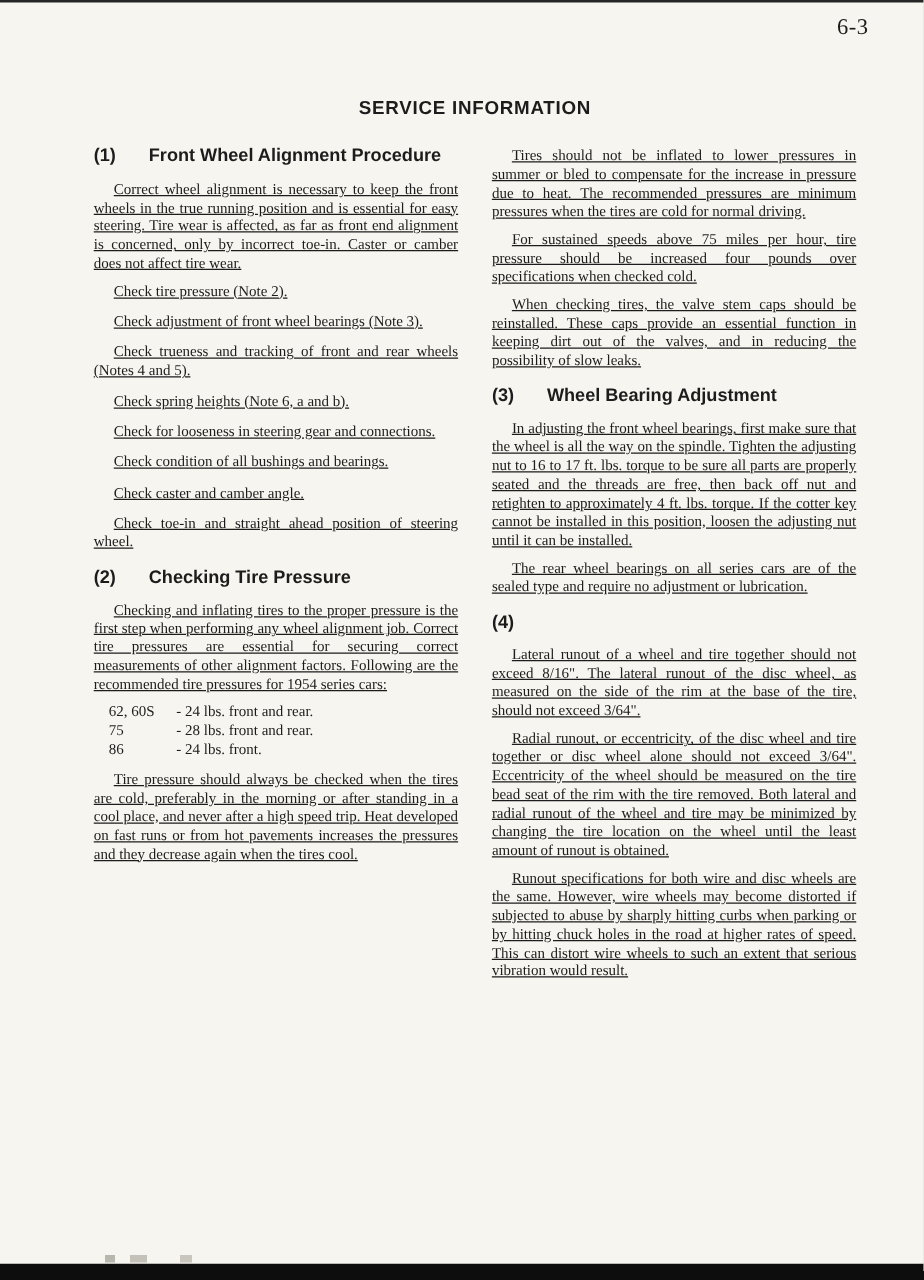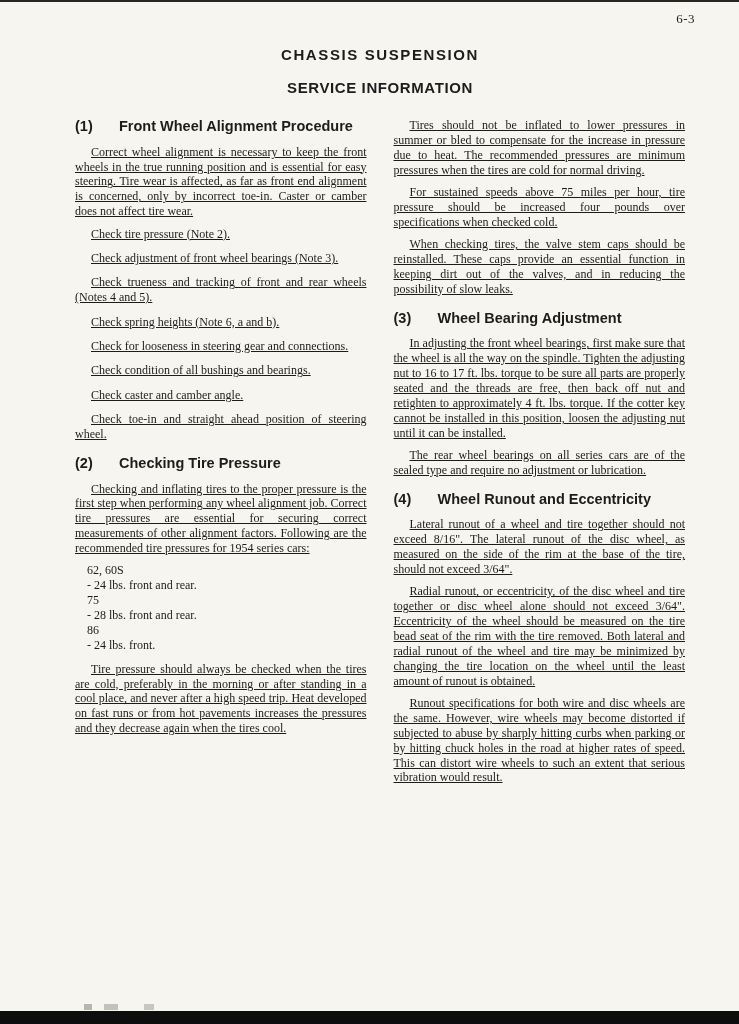--- a/index.html
+++ b/index.html
@@ -9,64 +9,63 @@
     margin:0 auto;
     background:#f6f5f0;
     color:#1c1c1c;
     overflow:hidden;
     font-family:"Liberation Serif", serif;
   }
   .scan-top{position:absolute;top:0;left:0;right:0;height:2px;background:#262626;}
   .scan-bottom{position:absolute;bottom:0;left:0;right:0;height:13px;background:#0d0d0d;}
   .scan-bottom-smudge{position:absolute;bottom:14px;left:84px;width:160px;height:6px;
     background:linear-gradient(90deg,#b9b6ae 0 8px,transparent 8px 20px,#c4c1b9 20px 34px,transparent 34px 60px,#c9c6be 60px 70px,transparent 70px);}
-  .page-number{position:absolute;top:11px;right:44px;font-size:13px;letter-spacing:.5px;}
+  .page-number{position:absolute;top:11px;right:44px;font-size:18px;letter-spacing:.5px;}
   .content{padding:46px 54px 0 75px;}
   .doc-title{
     text-align:center;
     font-family:"Liberation Sans", sans-serif;
     font-size:15px;font-weight:600;letter-spacing:1.6px;
     margin:0 0 0 0;
   }
   .doc-subtitle{
     text-align:center;
     font-family:"Liberation Sans", sans-serif;
     font-size:15px;font-weight:700;letter-spacing:.6px;
-    margin:16px 0 0 0;
+    margin:32px 0 0 0;
   }
   .columns{display:flex;gap:27px;margin-top:22px;}
   .col{flex:1;min-width:0;font-size:12px;line-height:1.24;text-align:justify;}
   .col p{margin:0 0 7.5px;text-indent:16px;text-decoration:underline;}
   .check{margin:0 0 9.5px !important;}
   .sec-heading{
     display:flex;
     font-family:"Liberation Sans", sans-serif;
     font-weight:700;font-size:14.5px;line-height:1.22;
     text-align:left;
     margin:13px 0 9px;
   }
   .sec-heading.first{margin-top:0;}
   .sec-num{width:44px;flex:none;}
   .sec-title{flex:1;}
   .ptable{margin:3px 0 9px 12px;text-align:left;}
-  .prow{display:flex;flex-direction:column;}
+  .prow{display:flex;}
   .pseries{width:54px;flex:none;}
   .pspec{flex:1;}
   .caution{margin-left:14px !important;margin-right:2px !important;}
 </style>
 </head>
 <body>
 
 <div class="page">
   <div class="scan-top"></div>
 
   <div class="page-number">6-3</div>
 
   <div class="content">
-    <h1 class="doc-title">CHASSIS SUSPENSION</h1>
     <h2 class="doc-subtitle">SERVICE INFORMATION</h2>
 
     <div class="columns">
 
       <div class="col">
 
         <div class="sec-heading first">
           <span class="sec-num">(1)</span>
           <span class="sec-title">Front Wheel Alignment Procedure</span>
         </div>
@@ -116,21 +115,20 @@
         <div class="sec-heading">
           <span class="sec-num">(3)</span>
           <span class="sec-title">Wheel Bearing Adjustment</span>
         </div>
 
         <p>In adjusting the front wheel bearings, first make sure that the wheel is all the way on the spindle. Tighten the adjusting nut to 16 to 17 ft. lbs. torque to be sure all parts are properly seated and the threads are free, then back off nut and retighten to approximately 4 ft. lbs. torque. If the cotter key cannot be installed in this position, loosen the adjusting nut until it can be installed.</p>
         <p>The rear wheel bearings on all series cars are of the sealed type and require no adjustment or lubrication.</p>
 
         <div class="sec-heading">
           <span class="sec-num">(4)</span>
-          <span class="sec-title">Wheel Runout and Eccentricity</span>
         </div>
 
         <p>Lateral runout of a wheel and tire together should not exceed 8/16". The lateral runout of the disc wheel, as measured on the side of the rim at the base of the tire, should not exceed 3/64".</p>
         <p>Radial runout, or eccentricity, of the disc wheel and tire together or disc wheel alone should not exceed 3/64". Eccentricity of the wheel should be measured on the tire bead seat of the rim with the tire removed. Both lateral and radial runout of the wheel and tire may be minimized by changing the tire location on the wheel until the least amount of runout is obtained.</p>
         <p>Runout specifications for both wire and disc wheels are the same. However, wire wheels may become distorted if subjected to abuse by sharply hitting curbs when parking or by hitting chuck holes in the road at higher rates of speed. This can distort wire wheels to such an extent that serious vibration would result.</p>
       </div>
 
     </div>
   </div>
 

